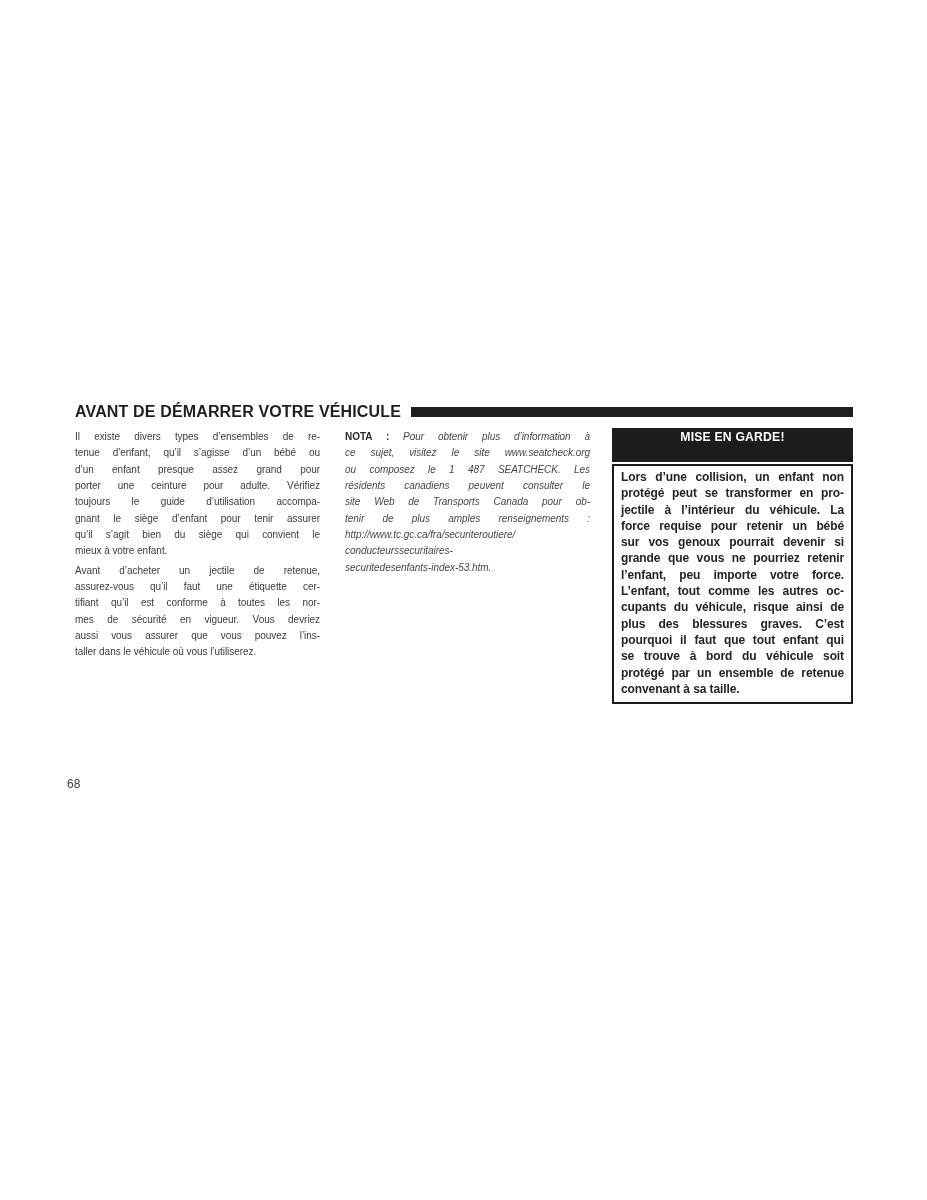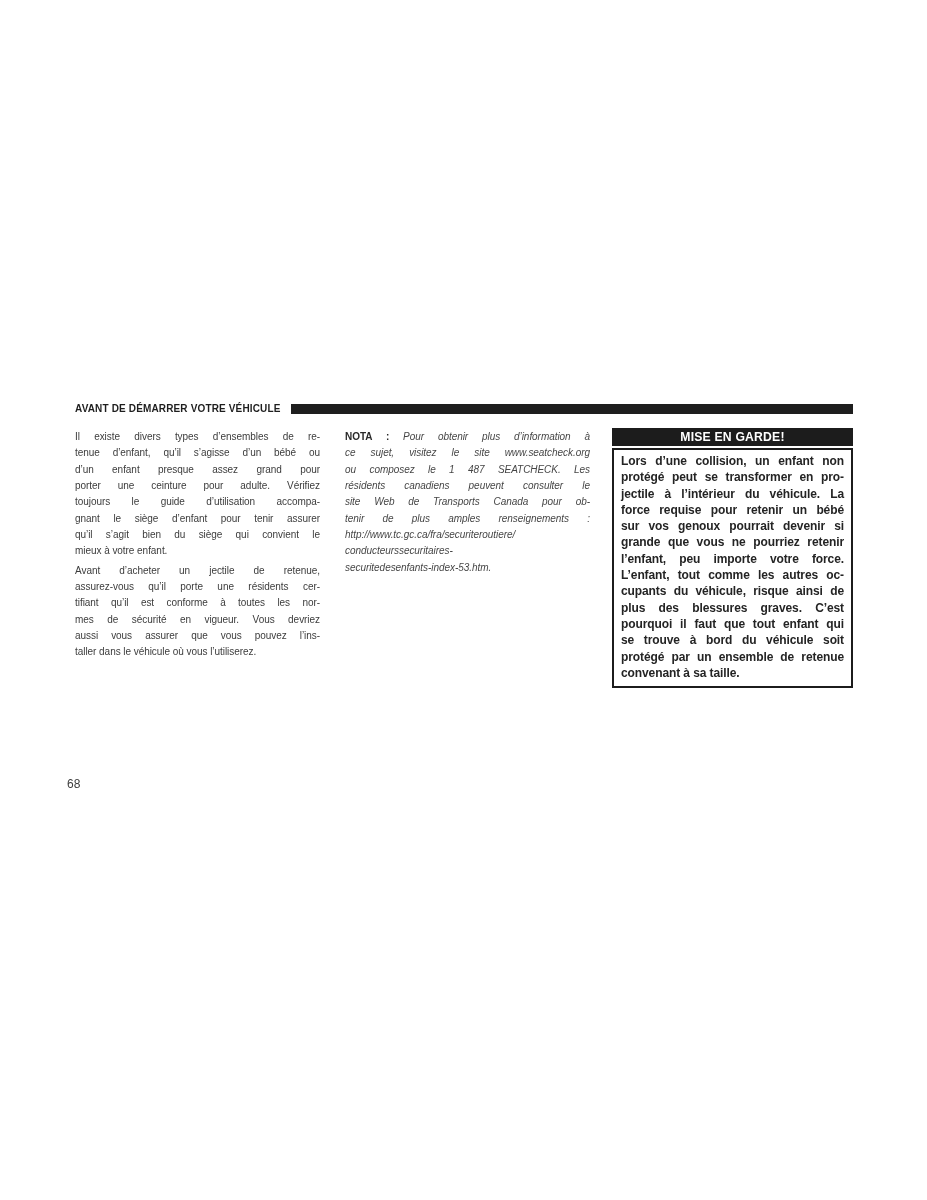--- a/index.html
+++ b/index.html
@@ -16,21 +16,21 @@
   .header-row {
     position: absolute;
     top: 403px;
     left: 75px;
     width: 778px;
     display: flex;
     align-items: center;
   }
   .section-title {
     font-weight: bold;
-    font-size: 10px;
+    font-size: 16px;
     letter-spacing: 0.15px;
     color: #1e1e1e;
     white-space: nowrap;
   }
   .header-bar {
     flex: 1;
     height: 10px;
     background: #1e1e1e;
     margin-left: 10px;
   }
@@ -63,21 +63,21 @@
     left: 612px;
     width: 241px;
     box-sizing: border-box;
   }
   .warning-title {
     background: #1c1c1c;
     color: #ffffff;
     font-weight: bold;
     font-size: 12.2px;
     text-align: center;
-    height: 18px;
+    height: 34px;
     line-height: 18px;
     letter-spacing: 0.2px;
   }
   .warning-body {
     margin-top: 2px;
     border: 2px solid #1c1c1c;
     padding: 3px 7px 5px 7px;
     font-weight: bold;
     font-size: 12px;
     line-height: 16.3px;
@@ -109,21 +109,21 @@
         <div class="line">tenue d’enfant, qu’il s’agisse d’un bébé ou</div>
         <div class="line">d’un enfant presque assez grand pour</div>
         <div class="line">porter une ceinture pour adulte. Vérifiez</div>
         <div class="line">toujours le guide d’utilisation accompa-</div>
         <div class="line">gnant le siège d’enfant pour tenir assurer</div>
         <div class="line">qu’il s’agit bien du siège qui convient le</div>
         <div class="line last">mieux à votre enfant.</div>
       </div>
     <div class="para">
         <div class="line">Avant d’acheter un jectile de retenue,</div>
-        <div class="line">assurez-vous qu’il porte une résidents cer-</div>
+        <div class="line">assurez-vous qu’il faut une étiquette cer-</div>
         <div class="line">tifiant qu’il est conforme à toutes les nor-</div>
         <div class="line">mes de sécurité en vigueur. Vous devriez</div>
         <div class="line">aussi vous assurer que vous pouvez l’ins-</div>
         <div class="line last">taller dans le véhicule où vous l’utiliserez.</div>
       </div>
   </div>
 
   <div class="col col-middle">
     <div class="para">
       <div class="note-first">

